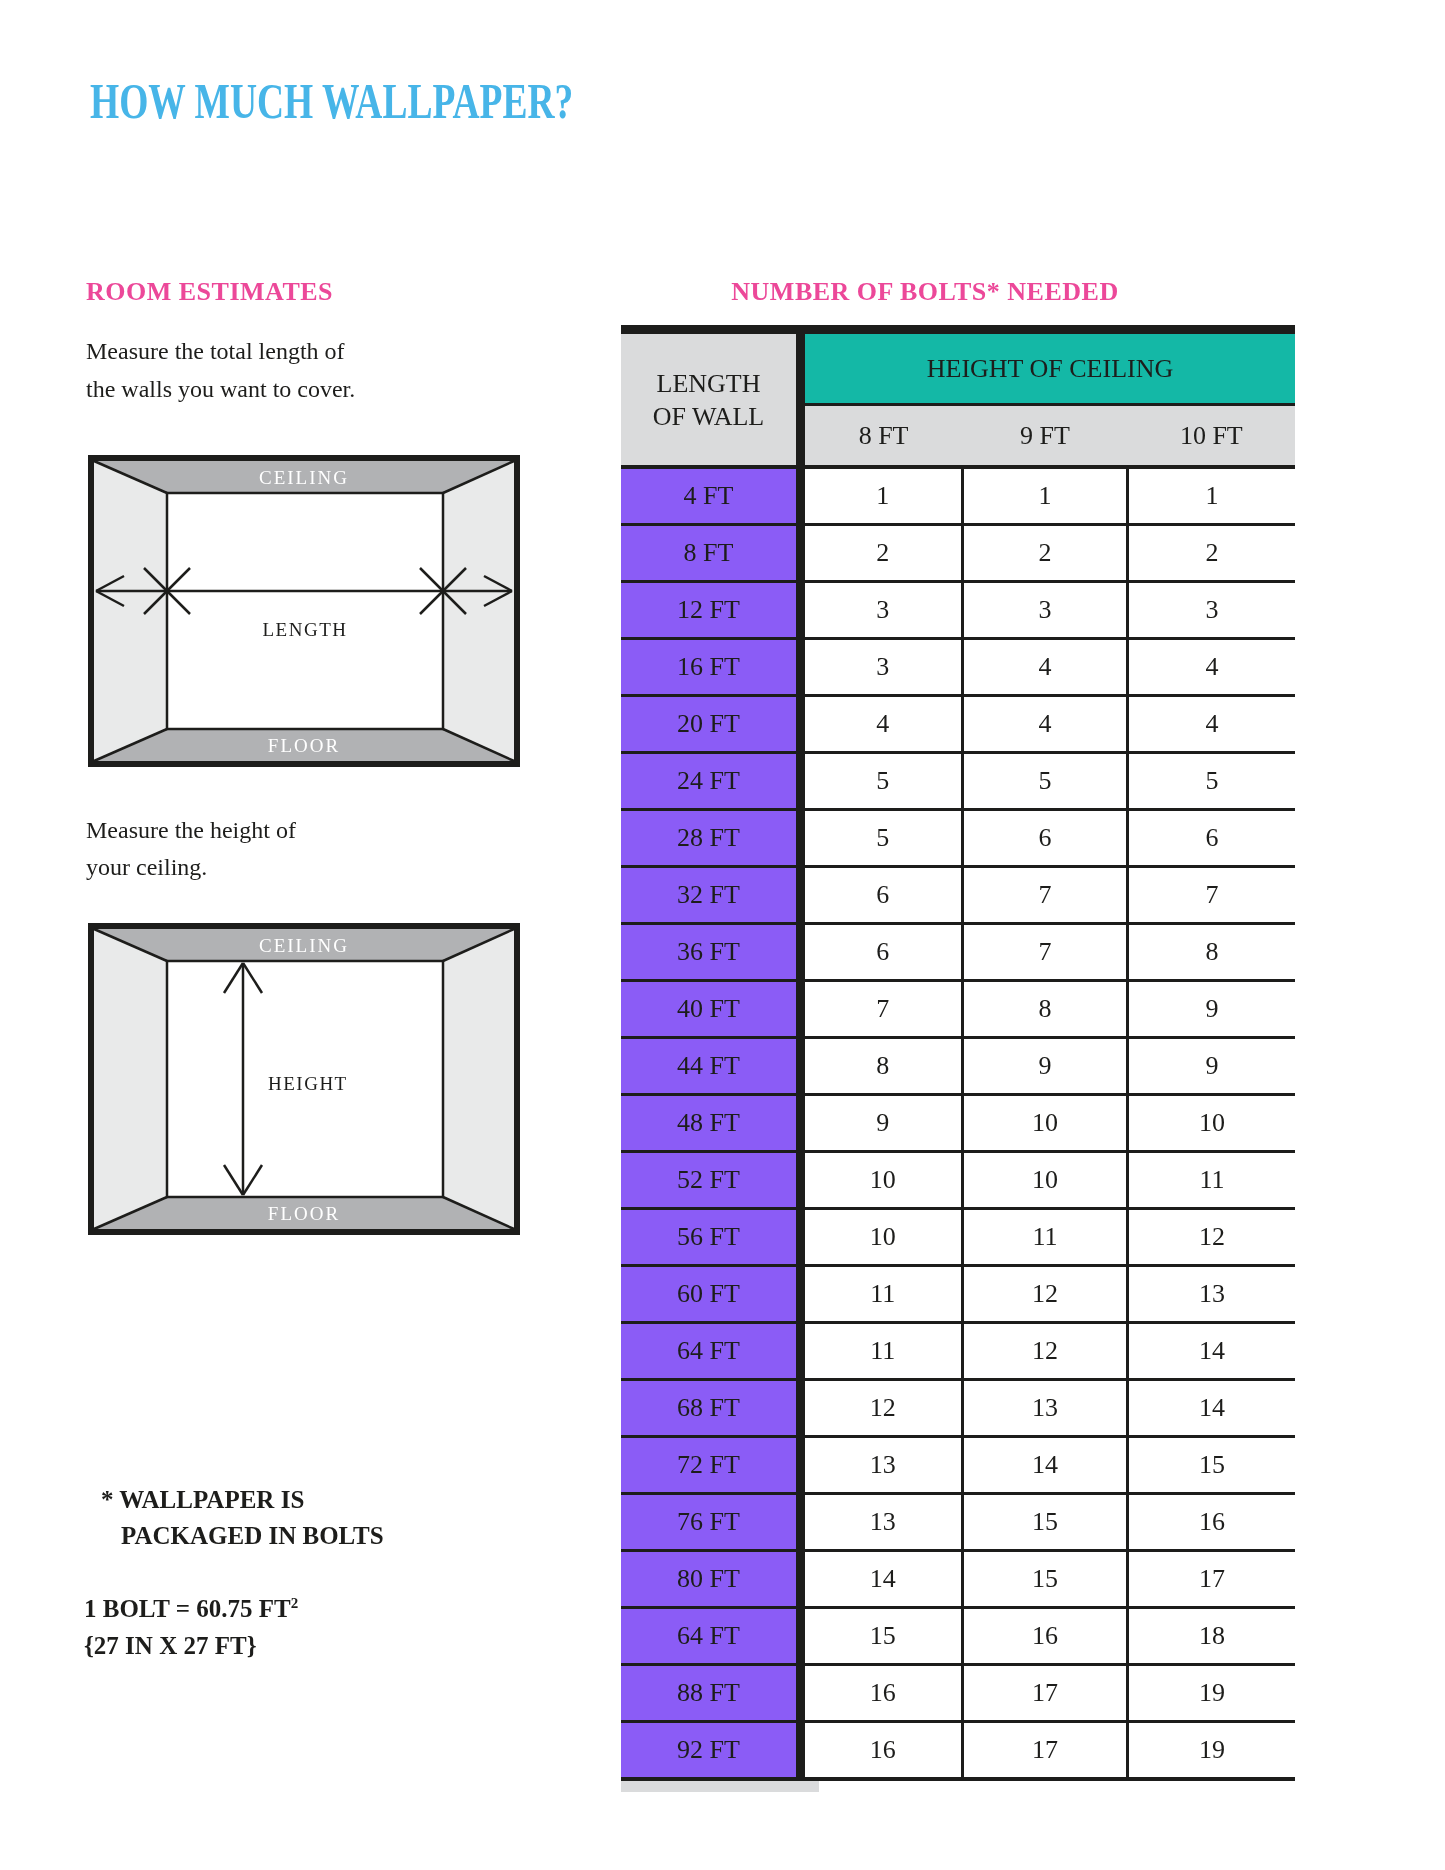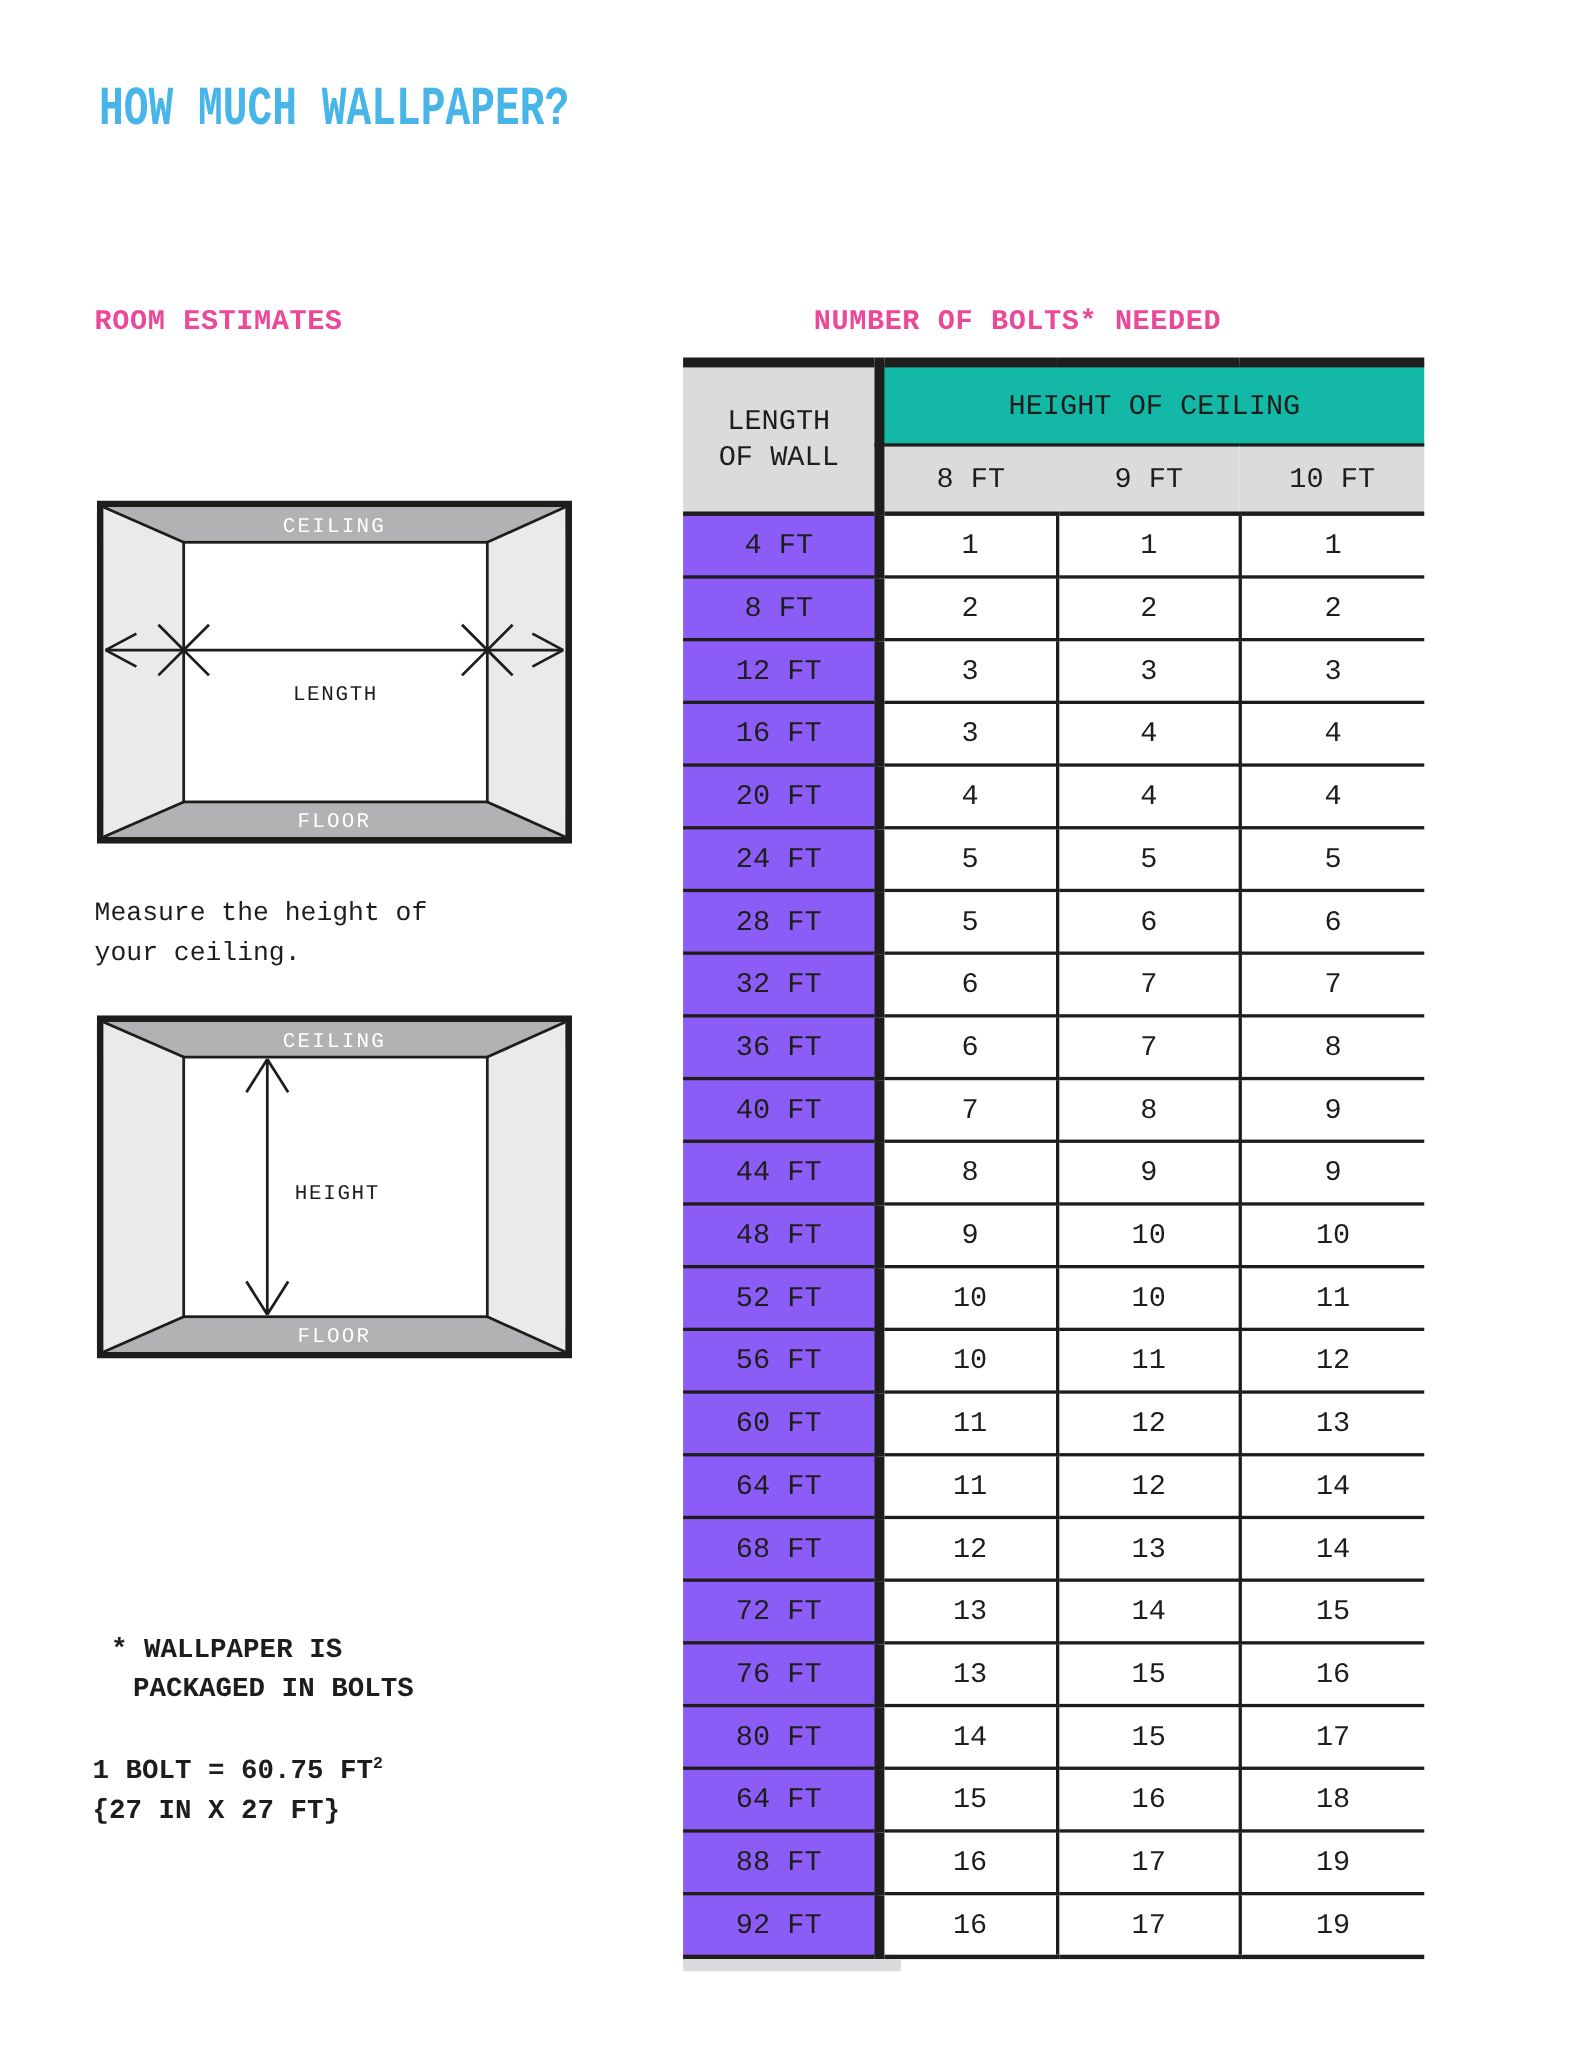--- a/index.html
+++ b/index.html
@@ -1,18 +1,18 @@
 <!DOCTYPE html>
 <html><head>
 <meta charset="utf-8">
 <style>
   html,body{margin:0;padding:0;background:#ffffff;}
   .page{
     position:relative;width:1295px;height:1870px;background:#ffffff;
-    font-family:Liberation Mono, monospace;color:#1d1d1b;overflow:hidden;
+    font-family:Liberation Serif, serif;color:#1d1d1b;overflow:hidden;
   }
   .title{
     position:absolute;left:90px;top:72px;font-size:50px;font-weight:bold;
     color:#47b5e8;white-space:nowrap;transform:scaleX(.75);transform-origin:left top;
     letter-spacing:0;
   }
   .sec-head{
     position:absolute;top:277px;font-size:26px;font-weight:bold;color:#ec4899;
     white-space:nowrap;letter-spacing:.5px;
   }
@@ -70,20 +70,22 @@
 </head>
 <body>
 
 <div class="page">
 
   <div class="title">HOW MUCH WALLPAPER?</div>
 
   <div class="sec-head room-head">ROOM ESTIMATES</div>
   <div class="sec-head bolts-head">NUMBER OF BOLTS* NEEDED</div>
 
+  <div class="para para1">Measure the total length of
+the walls you want to cover.</div>
 
   <svg class="diagram diagram1" viewBox="0 0 432 312">
     <rect x="3.5" y="3.5" width="425" height="305" fill="#ffffff" stroke="#1d1d1b" stroke-width="7"></rect>
     <polygon points="6,6 426,6 355,38 79,38" fill="#b1b2b4"></polygon>
     <polygon points="6,306 426,306 355,274 79,274" fill="#b1b2b4"></polygon>
     <polygon points="6,6 79,38 79,274 6,306" fill="#e9eaea"></polygon>
     <polygon points="426,6 355,38 355,274 426,306" fill="#e9eaea"></polygon>
     <rect x="79" y="38" width="276" height="236" fill="#ffffff" stroke="#1d1d1b" stroke-width="2.5"></rect>
     <g stroke="#1d1d1b" stroke-width="2.5">
       <line x1="6" y1="6" x2="79" y2="38"></line>

